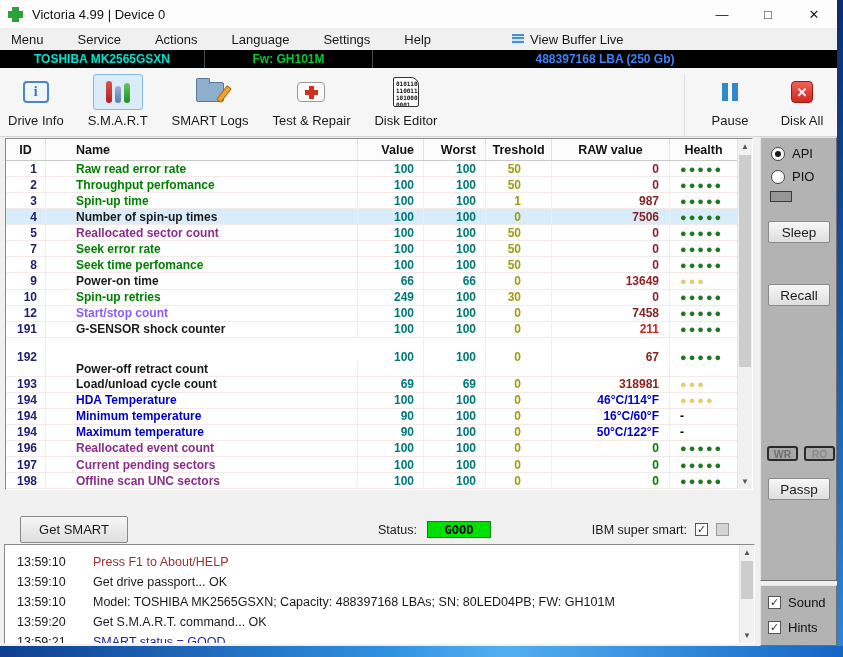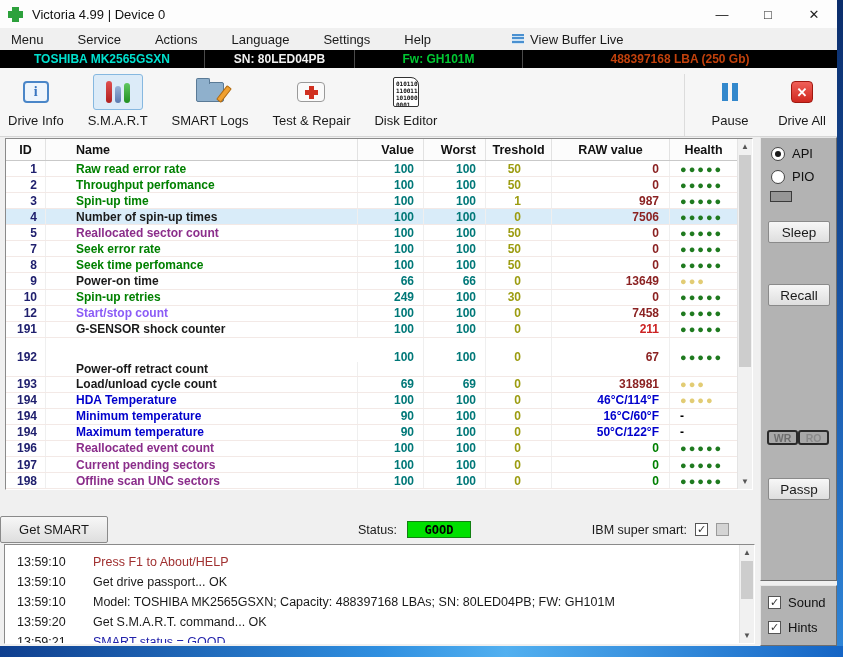--- a/index.html
+++ b/index.html
@@ -92,21 +92,21 @@
   .scroll-arrow { height:15px; display:flex; align-items:center; justify-content:center; font-size:8px; color:#555; }
   .scroll-arrow.down { position:absolute; bottom:0; left:0; right:0; }
   .scroll-thumb { position:absolute; left:1px; right:1px; background:#cdcdcd; }
   .table-thumb { top:16px; height:212px; }
   .log-thumb { top:16px; height:38px; }
 
   
   .status-row { height:27px; background:#f0f0f0; display:flex; align-items:center; font-size:12px; color:#1a1a1a; }
   .btn { background:linear-gradient(180deg,#f7f7f7,#dedede); border:1px solid #8a8a8a; border-radius:2px;
     font-size:13px; color:#1a1a1a; display:flex; align-items:center; justify-content:center; }
-  .get-smart { width:108px; height:27px; margin-left:0; }
+  .get-smart { width:108px; height:27px; margin-left:20px; }
   .status-label { margin-left:250px; font-size:12.5px; }
   .status-badge { width:64px; height:17px; margin-left:10px; background:#00e000; border:1px solid #128012;
     color:#000000; font-size:12px; font-weight:bold; display:flex; align-items:center; justify-content:center; font-family:"DejaVu Sans Mono",monospace; }
   .ibm-label { margin-left:auto; font-size:12.5px; }
   .checkbox { width:13px; height:13px; background:#fff; border:1px solid #555; display:inline-flex; align-items:center; justify-content:center;
     font-size:11px; color:#333; line-height:1; }
   .ibm-check { margin:0 8px; }
   .gray-box { width:13px; height:13px; background:#d4d4d4; border:1px solid #9a9a9a; margin-right:28px; }
 
   
@@ -120,21 +120,21 @@
   .right-col { width:80px; display:flex; flex-direction:column; padding-left:3px; }
   .panel { background:#b3b3b3; border:1px solid; border-color:#e6e6e6 #6e6e6e #6e6e6e #e6e6e6; }
   .panel-upper { height:465px; position:relative; }
   .panel-lower { flex:1; margin-top:4px; padding:9px 0 0 7px; }
   .radio-row { display:flex; align-items:center; gap:7px; font-size:13px; color:#111; position:absolute; left:10px; }
   .radio { width:14px; height:14px; border-radius:50%; background:#fff; border:1px solid #444; display:flex; align-items:center; justify-content:center; }
   .radio .dot { width:6px; height:6px; border-radius:50%; background:#1a1a1a; }
   .led-rect { position:absolute; left:9px; top:53px; width:22px; height:11px; background:#969696; border:1px solid #3a3a3a; }
   .side-btn { position:absolute; left:7px; width:62px; height:22px; font-size:13.5px; }
   .sleep-btn { top:83px; } .recall-btn { top:146px; } .passp-btn { top:340px; }
-  .wr-ro { position:absolute; left:6px; top:292px; display:flex; }
+  .wr-ro { position:absolute; left:6px; top:308px; display:flex; gap:6px; }
   .mini-badge { width:31px; height:15px; border:2px solid #2a2a2a; border-radius:3px; font-size:10.5px; font-weight:bold;
     display:flex; align-items:center; justify-content:center; color:#6e6e6e; background:#a8a8a8; }
   .mini-badge.ro { color:#8a8a8a; }
   .check-row { display:flex; align-items:center; gap:7px; font-size:13px; color:#111; margin-bottom:10px; }
 </style>
 </head>
 <body>
 
 <div class="window">
 
@@ -156,23 +156,22 @@
     <span class="menu-item">Settings</span>
     <span class="menu-item">Help</span>
     <span class="view-buffer">
       <span class="vb-icon"></span>
       <span>View Buffer Live</span>
     </span>
   </div>
 
   <div class="drivebar">
     <div class="drive-seg seg-model" style="color: rgb(0, 224, 206);">TOSHIBA MK2565GSXN</div>
-    <div class="drive-seg seg-serial" style="color: rgb(240, 240, 240);">SN: 80LED04PB</div>
     <div class="drive-seg seg-fw" style="color: rgb(0, 200, 50);">Fw: GH101M</div>
-    <div class="drive-seg seg-cap" style="color: #c2410c;">488397168 LBA (250 Gb)</div>
+    <div class="drive-seg seg-cap" style="color: #3b82f6;">488397168 LBA (250 Gb)</div>
   </div>
 
   <div class="toolbar">
     <div class="tb-left">
       <div class="tb-btn">
         <div class="tb-iconbox">
             <span class="ic-info">i</span>
           </div>
         <span class="tb-label">Drive Info</span>
       </div>
@@ -212,21 +211,21 @@
               <span></span>
               <span></span>
             </span>
           </div>
         <span class="tb-label">Pause</span>
       </div>
       <div class="tb-btn">
         <div class="tb-iconbox">
             <span class="ic-break">✕</span>
           </div>
-        <span class="tb-label">Drive All</span>
+        <span class="tb-label">Disk All</span>
       </div>
     </div>
   </div>
 
   <div class="content">
     <div class="left-col">
 
       <div class="table-section">
         <div class="table-wrap">
           <div class="thead">

